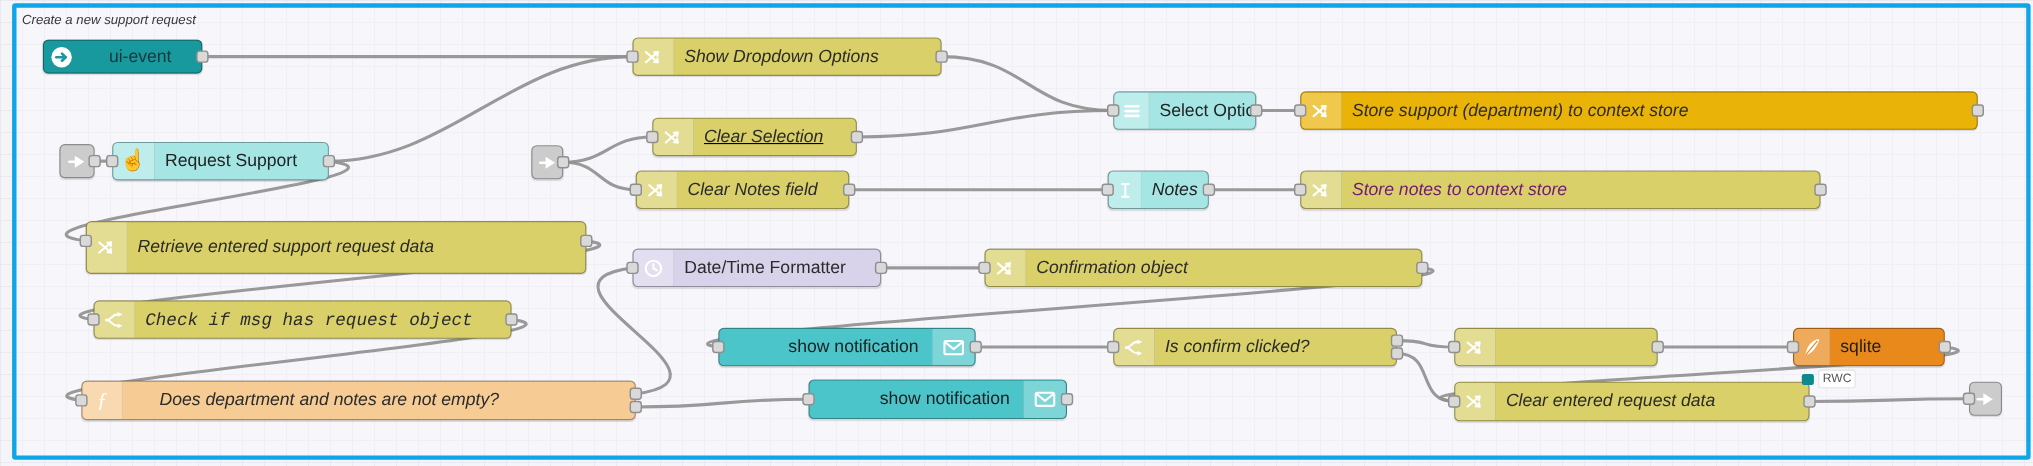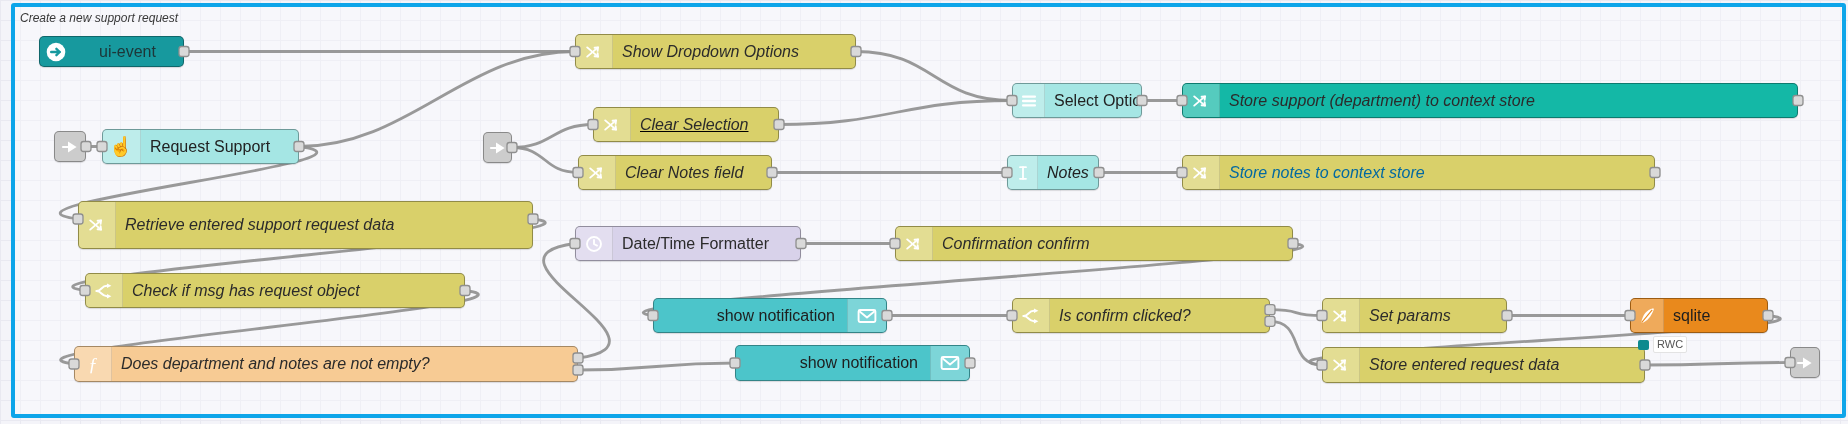--- a/index.html
+++ b/index.html
@@ -227,21 +227,21 @@
             <g fill="#fff">
               <rect x="2" y="3.4" width="14" height="2.4" rx="1"></rect>
               <rect x="2" y="7.8" width="14" height="2.4" rx="1"></rect>
               <rect x="2" y="12.2" width="14" height="2.4" rx="1"></rect>
             </g>
           </svg>
         </span>
       </span>
       <span class="nlabel" style="color: rgb(34, 34, 34);">Select Option:</span>
     </div>
-    <div class="node" style="left: 1182px; top: 83px; width: 616px; height: 35px; background: #14b8a6;">
+    <div class="node" style="left: 1182px; top: 83px; width: 616px; height: 35px; background: #eab308;">
       <span class="iconbox" style="width: 36px;">
         <span class="icon-glyph">
           <svg width="20" height="20" viewBox="0 0 20 20">
             <g stroke="#fff" stroke-width="1.9" fill="none" stroke-linecap="round">
               <path d="M3.2,14.6 L14,5.4"></path>
               <path d="M14,5.4 L10.6,5.7 M14,5.4 L13.6,8.8"></path>
               <path d="M3.2,5.4 L14,14.6"></path>
               <path d="M14,14.6 L10.6,14.3 M14,14.6 L13.6,11.2"></path>
             </g>
           </svg>
@@ -269,21 +269,21 @@
           <svg width="20" height="20" viewBox="0 0 20 20">
             <g stroke="#fff" stroke-width="1.9" fill="none" stroke-linecap="round">
               <path d="M3.2,14.6 L14,5.4"></path>
               <path d="M14,5.4 L10.6,5.7 M14,5.4 L13.6,8.8"></path>
               <path d="M3.2,5.4 L14,14.6"></path>
               <path d="M14,14.6 L10.6,14.3 M14,14.6 L13.6,11.2"></path>
             </g>
           </svg>
         </span>
       </span>
-      <span class="nlabel italic" style="color: #0369a1;">Store notes to context store</span>
+      <span class="nlabel italic" style="color: #701a75;">Store notes to context store</span>
     </div>
     <div class="node" style="left: 78px; top: 201px; width: 455px; height: 48px; background: rgb(217, 208, 106);">
       <span class="iconbox" style="width: 36px;">
         <span class="icon-glyph">
           <svg width="20" height="20" viewBox="0 0 20 20">
             <g stroke="#fff" stroke-width="1.9" fill="none" stroke-linecap="round">
               <path d="M3.2,14.6 L14,5.4"></path>
               <path d="M14,5.4 L10.6,5.7 M14,5.4 L13.6,8.8"></path>
               <path d="M3.2,5.4 L14,14.6"></path>
               <path d="M14,14.6 L10.6,14.3 M14,14.6 L13.6,11.2"></path>
@@ -310,44 +310,44 @@
           <svg width="20" height="20" viewBox="0 0 20 20">
             <g stroke="#fff" stroke-width="1.9" fill="none" stroke-linecap="round">
               <path d="M3.2,14.6 L14,5.4"></path>
               <path d="M14,5.4 L10.6,5.7 M14,5.4 L13.6,8.8"></path>
               <path d="M3.2,5.4 L14,14.6"></path>
               <path d="M14,14.6 L10.6,14.3 M14,14.6 L13.6,11.2"></path>
             </g>
           </svg>
         </span>
       </span>
-      <span class="nlabel italic" style="color: rgb(43, 43, 43);">Confirmation confirm</span>
+      <span class="nlabel italic" style="color: rgb(43, 43, 43);">Confirmation object</span>
     </div>
     <div class="node" style="left: 85px; top: 273px; width: 380px; height: 35px; background: rgb(217, 208, 106);">
       <span class="iconbox" style="width: 36px;">
         <span class="icon-glyph">
           <svg width="20" height="20" viewBox="0 0 20 20">
             <g stroke="#fff" stroke-width="1.9" fill="none" stroke-linecap="round">
               <path d="M2.5,10 C8,10 7,4.8 13,4.8"></path>
               <path d="M2.5,10 C8,10 7,15.2 13,15.2"></path>
             </g>
             <polygon points="13,2.6 17.4,4.8 13,7" fill="#fff"></polygon>
             <polygon points="13,13 17.4,15.2 13,17.4" fill="#fff"></polygon>
           </svg>
         </span>
       </span>
-      <span class="nlabel italic" style="color: rgb(43, 43, 43);">Check if msg has request object</span>
+      <span class="nlabel italic" style="color: rgb(43, 43, 43); font-family: Liberation Mono, monospace;">Check if msg has request object</span>
     </div>
     <div class="node" style="left: 74px; top: 346px; width: 504px; height: 36px; background: rgb(247, 203, 148);">
       <span class="iconbox" style="width: 36px;">
         <span class="icon-glyph">
           <span class="char-icon serif">ƒ</span>
         </span>
       </span>
-      <span class="nlabel italic" style="color: rgb(43, 43, 43);">Does department and notes are not empty?</span>
+      <span class="nlabel italic" style="color: rgb(43, 43, 43); margin-left: 24px;">Does department and notes are not empty?</span>
     </div>
     <div class="node" style="left: 653px; top: 298px; width: 234px; height: 35px; background: rgb(76, 197, 202);">
       <span class="nlabel right-align" style="color: rgb(30, 30, 30);">show notification</span>
       <span class="iconbox right-side" style="width: 38px;">
         <span class="icon-glyph">
           <svg width="22" height="22" viewBox="0 0 22 22">
             <rect x="2.6" y="5" width="16.8" height="12" rx="1.4" stroke="#fff" stroke-width="1.9" fill="none"></rect>
             <path d="M3.4,6.2 L11,12.4 L18.6,6.2" stroke="#fff" stroke-width="1.9" fill="none" stroke-linejoin="round"></path>
           </svg>
         </span>
@@ -374,21 +374,20 @@
           <svg width="20" height="20" viewBox="0 0 20 20">
             <g stroke="#fff" stroke-width="1.9" fill="none" stroke-linecap="round">
               <path d="M3.2,14.6 L14,5.4"></path>
               <path d="M14,5.4 L10.6,5.7 M14,5.4 L13.6,8.8"></path>
               <path d="M3.2,5.4 L14,14.6"></path>
               <path d="M14,14.6 L10.6,14.3 M14,14.6 L13.6,11.2"></path>
             </g>
           </svg>
         </span>
       </span>
-      <span class="nlabel italic" style="color: rgb(43, 43, 43);">Set params</span>
     </div>
     <div class="node" style="left: 1630px; top: 298px; width: 138px; height: 35px; background: rgb(233, 137, 28);">
       <span class="iconbox" style="width: 32px;">
         <span class="icon-glyph">
           <svg width="20" height="20" viewBox="0 0 20 20">
             <path d="M16.4,2.2 C9.5,3.8 5.6,8.6 4.2,17 C10.4,15.6 14.2,10.2 16.8,3.4 Z" fill="#fff"></path>
             <path d="M4.6,16.6 L15.2,3.8" stroke="#e9891c" stroke-width="1.1" fill="none"></path>
           </svg>
         </span>
       </span>
@@ -415,21 +414,21 @@
           <svg width="20" height="20" viewBox="0 0 20 20">
             <g stroke="#fff" stroke-width="1.9" fill="none" stroke-linecap="round">
               <path d="M3.2,14.6 L14,5.4"></path>
               <path d="M14,5.4 L10.6,5.7 M14,5.4 L13.6,8.8"></path>
               <path d="M3.2,5.4 L14,14.6"></path>
               <path d="M14,14.6 L10.6,14.3 M14,14.6 L13.6,11.2"></path>
             </g>
           </svg>
         </span>
       </span>
-      <span class="nlabel italic" style="color: rgb(43, 43, 43);">Store entered request data</span>
+      <span class="nlabel italic" style="color: rgb(43, 43, 43);">Clear entered request data</span>
     </div>
     <div class="node" style="left: 1790px; top: 347px; width: 30px; height: 31px; background: rgb(204, 204, 204);">
       <span class="iconbox plain" style="width: 28px;">
         <span class="icon-glyph">
           <svg width="18" height="18" viewBox="0 0 18 18">
             <path d="M2,9 L7.5,9" stroke="#fff" stroke-width="2.2" stroke-linecap="round"></path>
             <polygon points="7,3.6 15.6,9 7,14.4" fill="#fff"></polygon>
           </svg>
         </span>
       </span>

